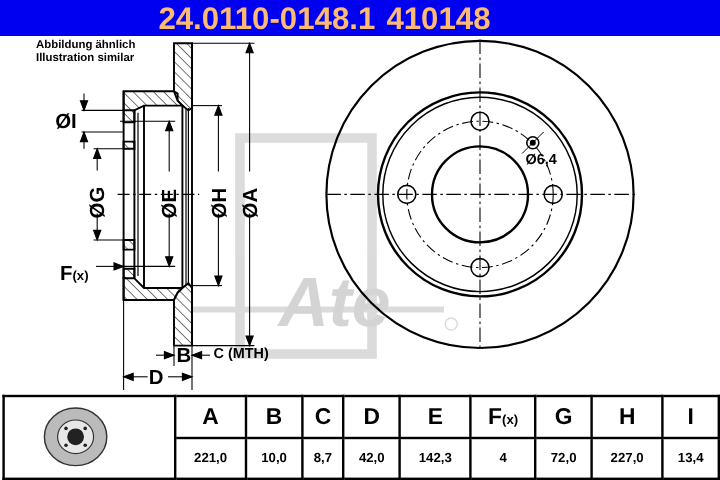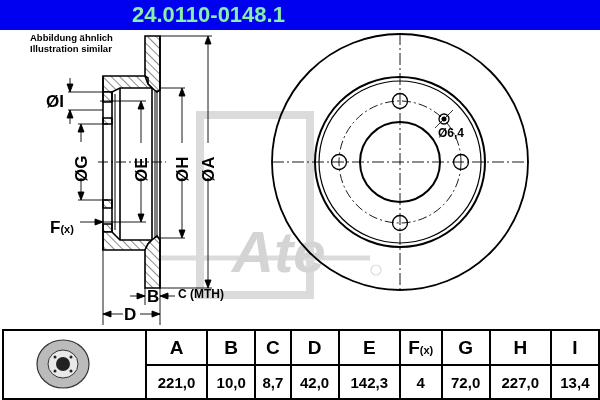--- a/index.html
+++ b/index.html
@@ -1,34 +1,35 @@
 <!DOCTYPE html>
 <html><head>
 <meta charset="utf-8">
 <style>
   html,body{margin:0;padding:0;background:#fff;}
   body{width:600px;height:400px;position:relative;overflow:hidden;font-family:"Liberation Sans",sans-serif;}
-  .header{position:absolute;left:0;top:0;width:600px;height:30px;background:#0000f0;color:#86efac;font-weight:bold;font-size:22px;line-height:30px;}
+  .header{position:absolute;left:0;top:0;width:600px;height:30px;background:#0000f0;color:#fdba74;font-weight:bold;font-size:26px;line-height:30px;}
   .header .pn{position:absolute;left:132px;top:0;}
   .header .code{position:absolute;left:322px;top:0;}
   .note{position:absolute;left:3px;top:32px;font-size:9.5px;font-weight:bold;line-height:11px;color:#000;margin-left:27px;}
   svg.draw{position:absolute;left:0;top:0;}
   .lbl{position:absolute;font-weight:bold;color:#000;}
   table.spec{position:absolute;left:2px;top:329px;border-collapse:collapse;width:598px;height:69px;}
   table.spec td{border:2px solid #000;text-align:center;font-weight:bold;color:#000;padding:0;}
   table.spec tr.hdr td{font-size:19px;height:33px;}
-  table.spec tr.val td{font-size:15px;height:32px;text-align:center;}
+  table.spec tr.val td{font-size:11px;height:32px;text-align:center;}
   table.spec td.thumb{width:141px;}
   .fx small{font-size:11px;}
 </style>
 </head>
 <body>
 
 <div class="header">
   <span class="pn">24.0110-0148.1</span>
+  <span class="code">410148</span>
 </div>
 
 <div class="note">
   <div>Abbildung ähnlich</div>
   <div>Illustration similar</div>
 </div>
 
 <svg class="draw" width="600" height="330" viewBox="0 0 600 330">
   <defs>
     <pattern id="hatch" width="6" height="6" patternUnits="userSpaceOnUse" patternTransform="rotate(-45)">

